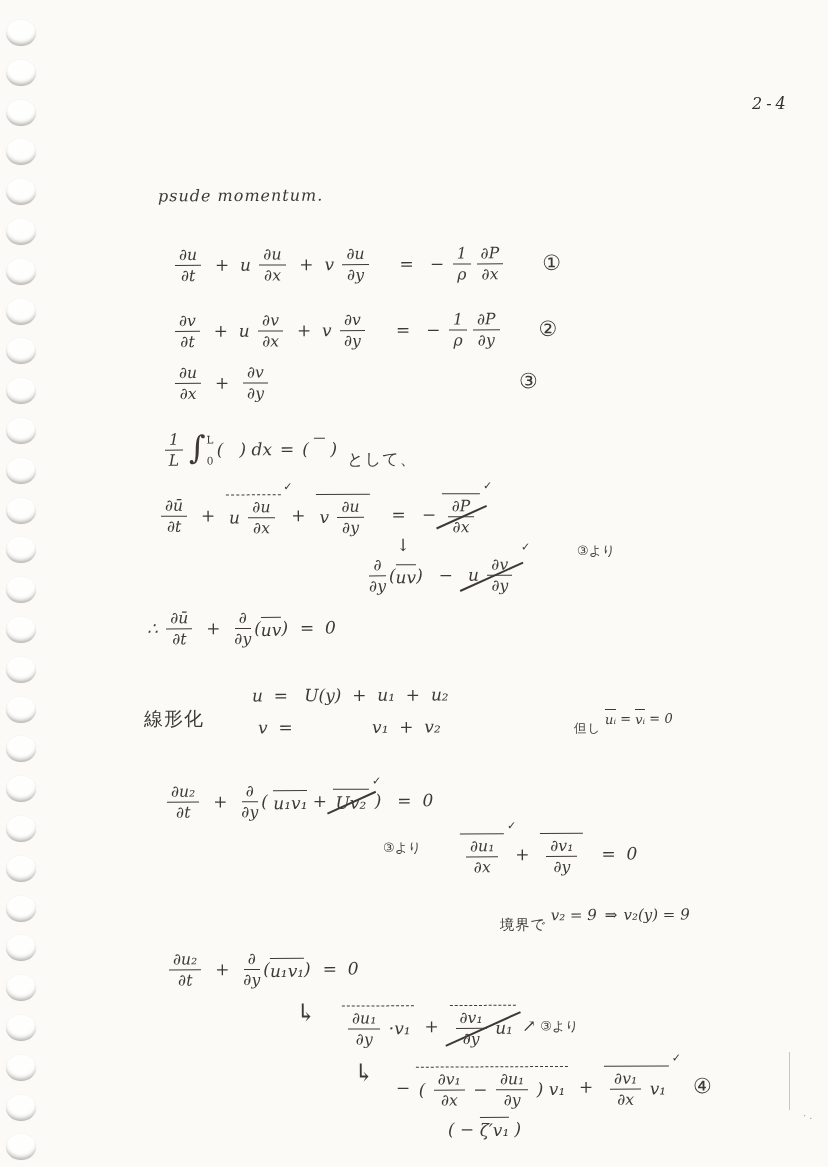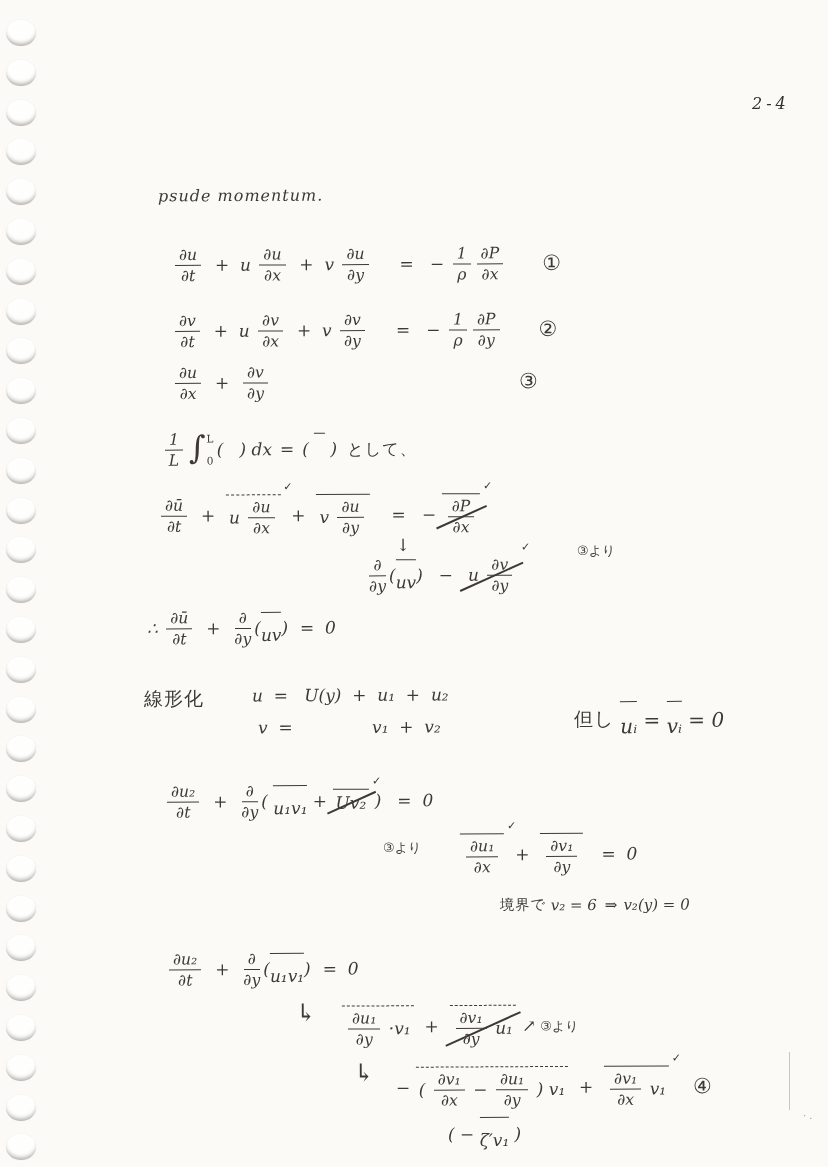--- a/index.html
+++ b/index.html
@@ -21,29 +21,29 @@
     position:absolute;left:752px;top:94px;font-size:16px;letter-spacing:4px;
     font-style:italic;color:#33312c;
   }
   .title{letter-spacing:1px;}
   .line{
     position:absolute;display:flex;align-items:center;
     font-size:17px;font-style:italic;color:#3c3a33;line-height:1.2;
     transform:rotate(-0.3deg);white-space:nowrap;
   }
   .tk{white-space:pre;}
-  .jp{font-style:normal;font-family:Liberation Serif, serif;letter-spacing:1px;font-size:0.95em;}
+  .jp{font-style:normal;font-family:Liberation Serif, serif;letter-spacing:1px;font-size:0.95em;margin-top:20px;}
   .ann{font-style:normal;font-family:"DejaVu Sans","Liberation Sans",sans-serif;font-size:13px;letter-spacing:0;}
   .frac{
     display:inline-flex;flex-direction:column;align-items:center;text-align:center;
     font-size:0.92em;margin:0 3px;line-height:1.15;
   }
   .frac .num{padding:0 4px 1px;border-bottom:1.5px solid currentColor;}
   .frac .den{padding-top:1px;}
-  .ovl{border-top:1.5px solid currentColor;padding-top:12px;display:inline-block;}
+  .ovl{border-top:1.5px solid currentColor;padding-top:2px;display:inline-block;}
   .grp{position:relative;display:inline-flex;align-items:center;padding:0 3px;}
   .grp.bar{border-top:1.5px solid currentColor;padding-top:3px;}
   .grp.bar.dash{border-top-style:dashed;}
   .slash{
     position:absolute;left:-8px;right:-8px;top:52%;height:1.5px;
     background:currentColor;transform:rotate(-24deg);
   }
   .chk{
     position:absolute;top:-15px;right:-12px;font-size:11px;font-style:normal;
     font-family:"DejaVu Sans",sans-serif;
@@ -274,21 +274,21 @@
       <span class="tk jp">線形化</span>
     </div>
     <div class="line" style="left: 252px; top: 685px;">
       <span class="tk">u  =   U(y)  +  u₁  +  u₂</span>
     </div>
     <div class="line" style="left: 258px; top: 717px;">
       <span class="tk">v  = </span>
       <span class="sp" style="width: 74px;"></span>
       <span class="tk">v₁  +  v₂</span>
     </div>
-    <div class="line" style="left: 574px; top: 701px; font-size: 20px;">
+    <div class="line" style="left: 574px; top: 701px; font-size: 13px;">
       <span class="tk jp">但し </span>
       <span class="ovl">uᵢ</span>
       <span class="tk"> = </span>
       <span class="ovl">vᵢ</span>
       <span class="tk"> = 0</span>
     </div>
     <div class="line" style="left: 164px; top: 782px;">
       <span class="frac">
         <span class="num">∂u₂</span>
         <span class="den">∂t</span>
@@ -326,25 +326,25 @@
         <span class="frac">
           <span class="num">∂v₁</span>
           <span class="den">∂y</span>
         </span>
       </span>
       <span class="sp" style="width: 18px;"></span>
       <span class="tk">=  0</span>
     </div>
     <div class="line" style="left: 500px; top: 896px; font-size: 15px;">
       <span class="tk jp">境界で </span>
-      <span class="tk">v₂ = 6</span>
+      <span class="tk">v₂ = 9</span>
       <span class="sp" style="width: 8px;"></span>
       <span class="tk">⇒</span>
       <span class="sp" style="width: 6px;"></span>
-      <span class="tk">v₂(y) = 0</span>
+      <span class="tk">v₂(y) = 9</span>
     </div>
     <div class="line" style="left: 166px; top: 950px;">
       <span class="frac">
         <span class="num">∂u₂</span>
         <span class="den">∂t</span>
       </span>
       <span class="tk">  +  </span>
       <span class="frac">
         <span class="num">∂</span>
         <span class="den">∂y</span>

